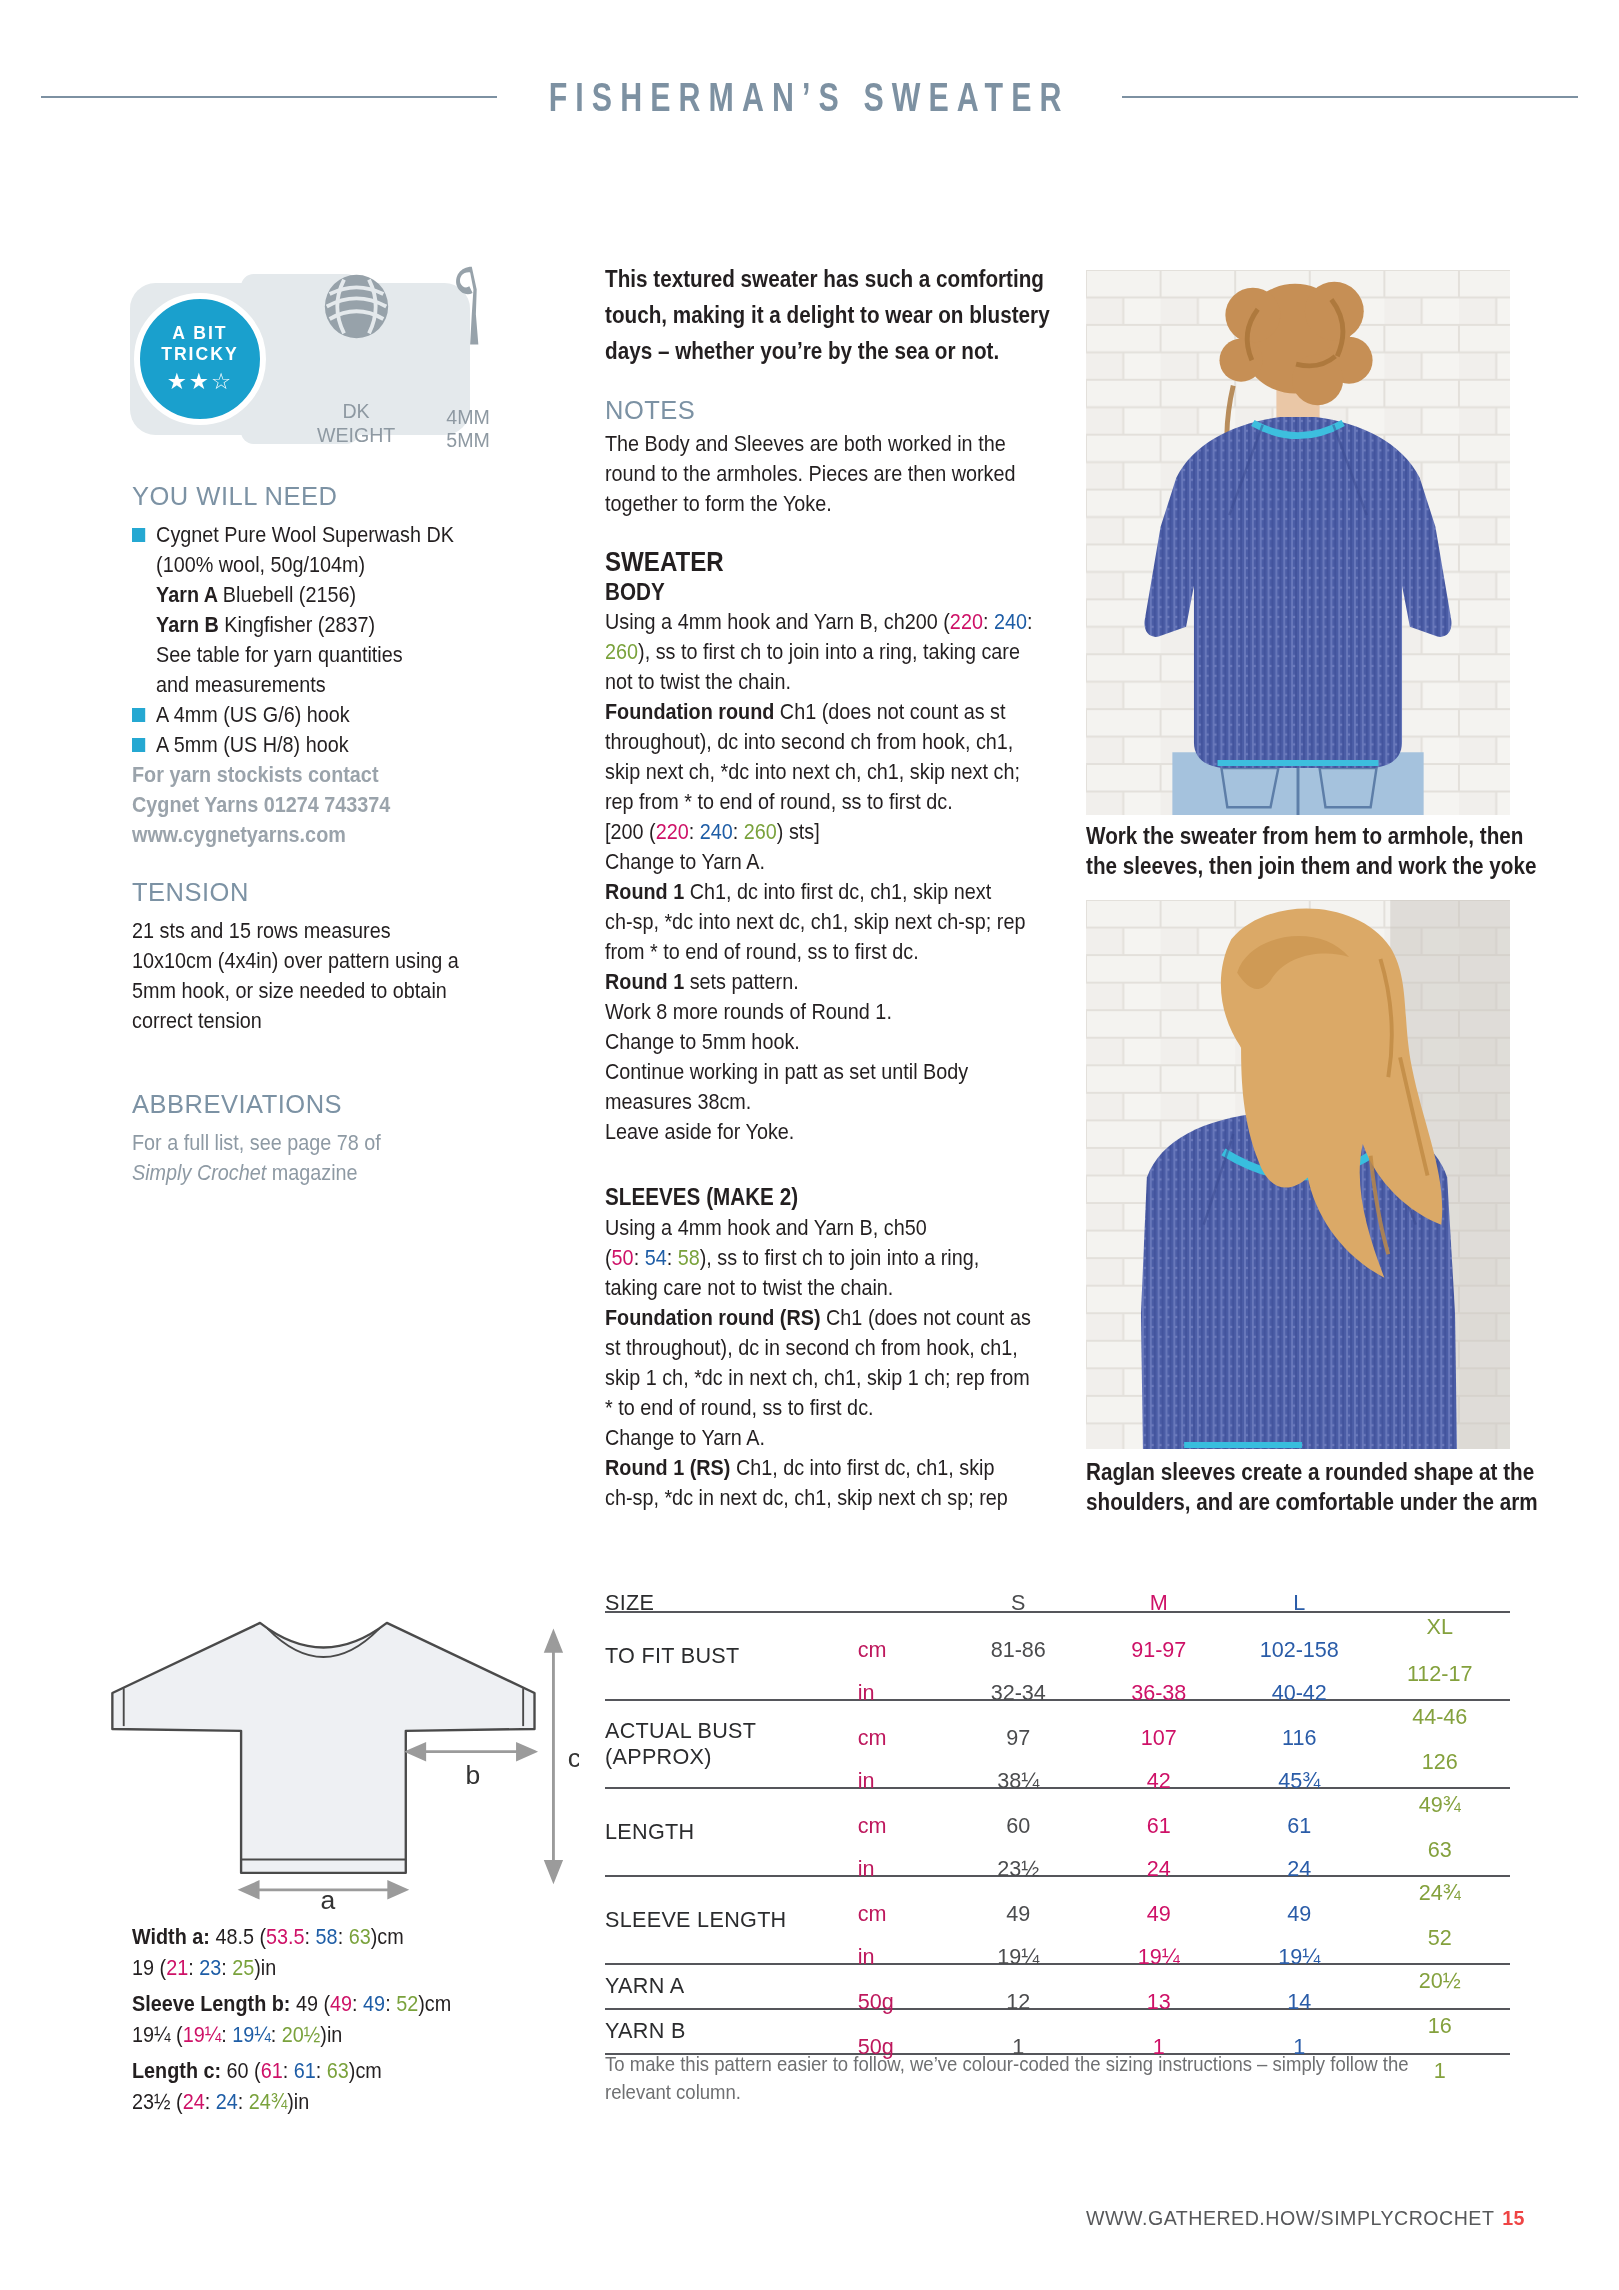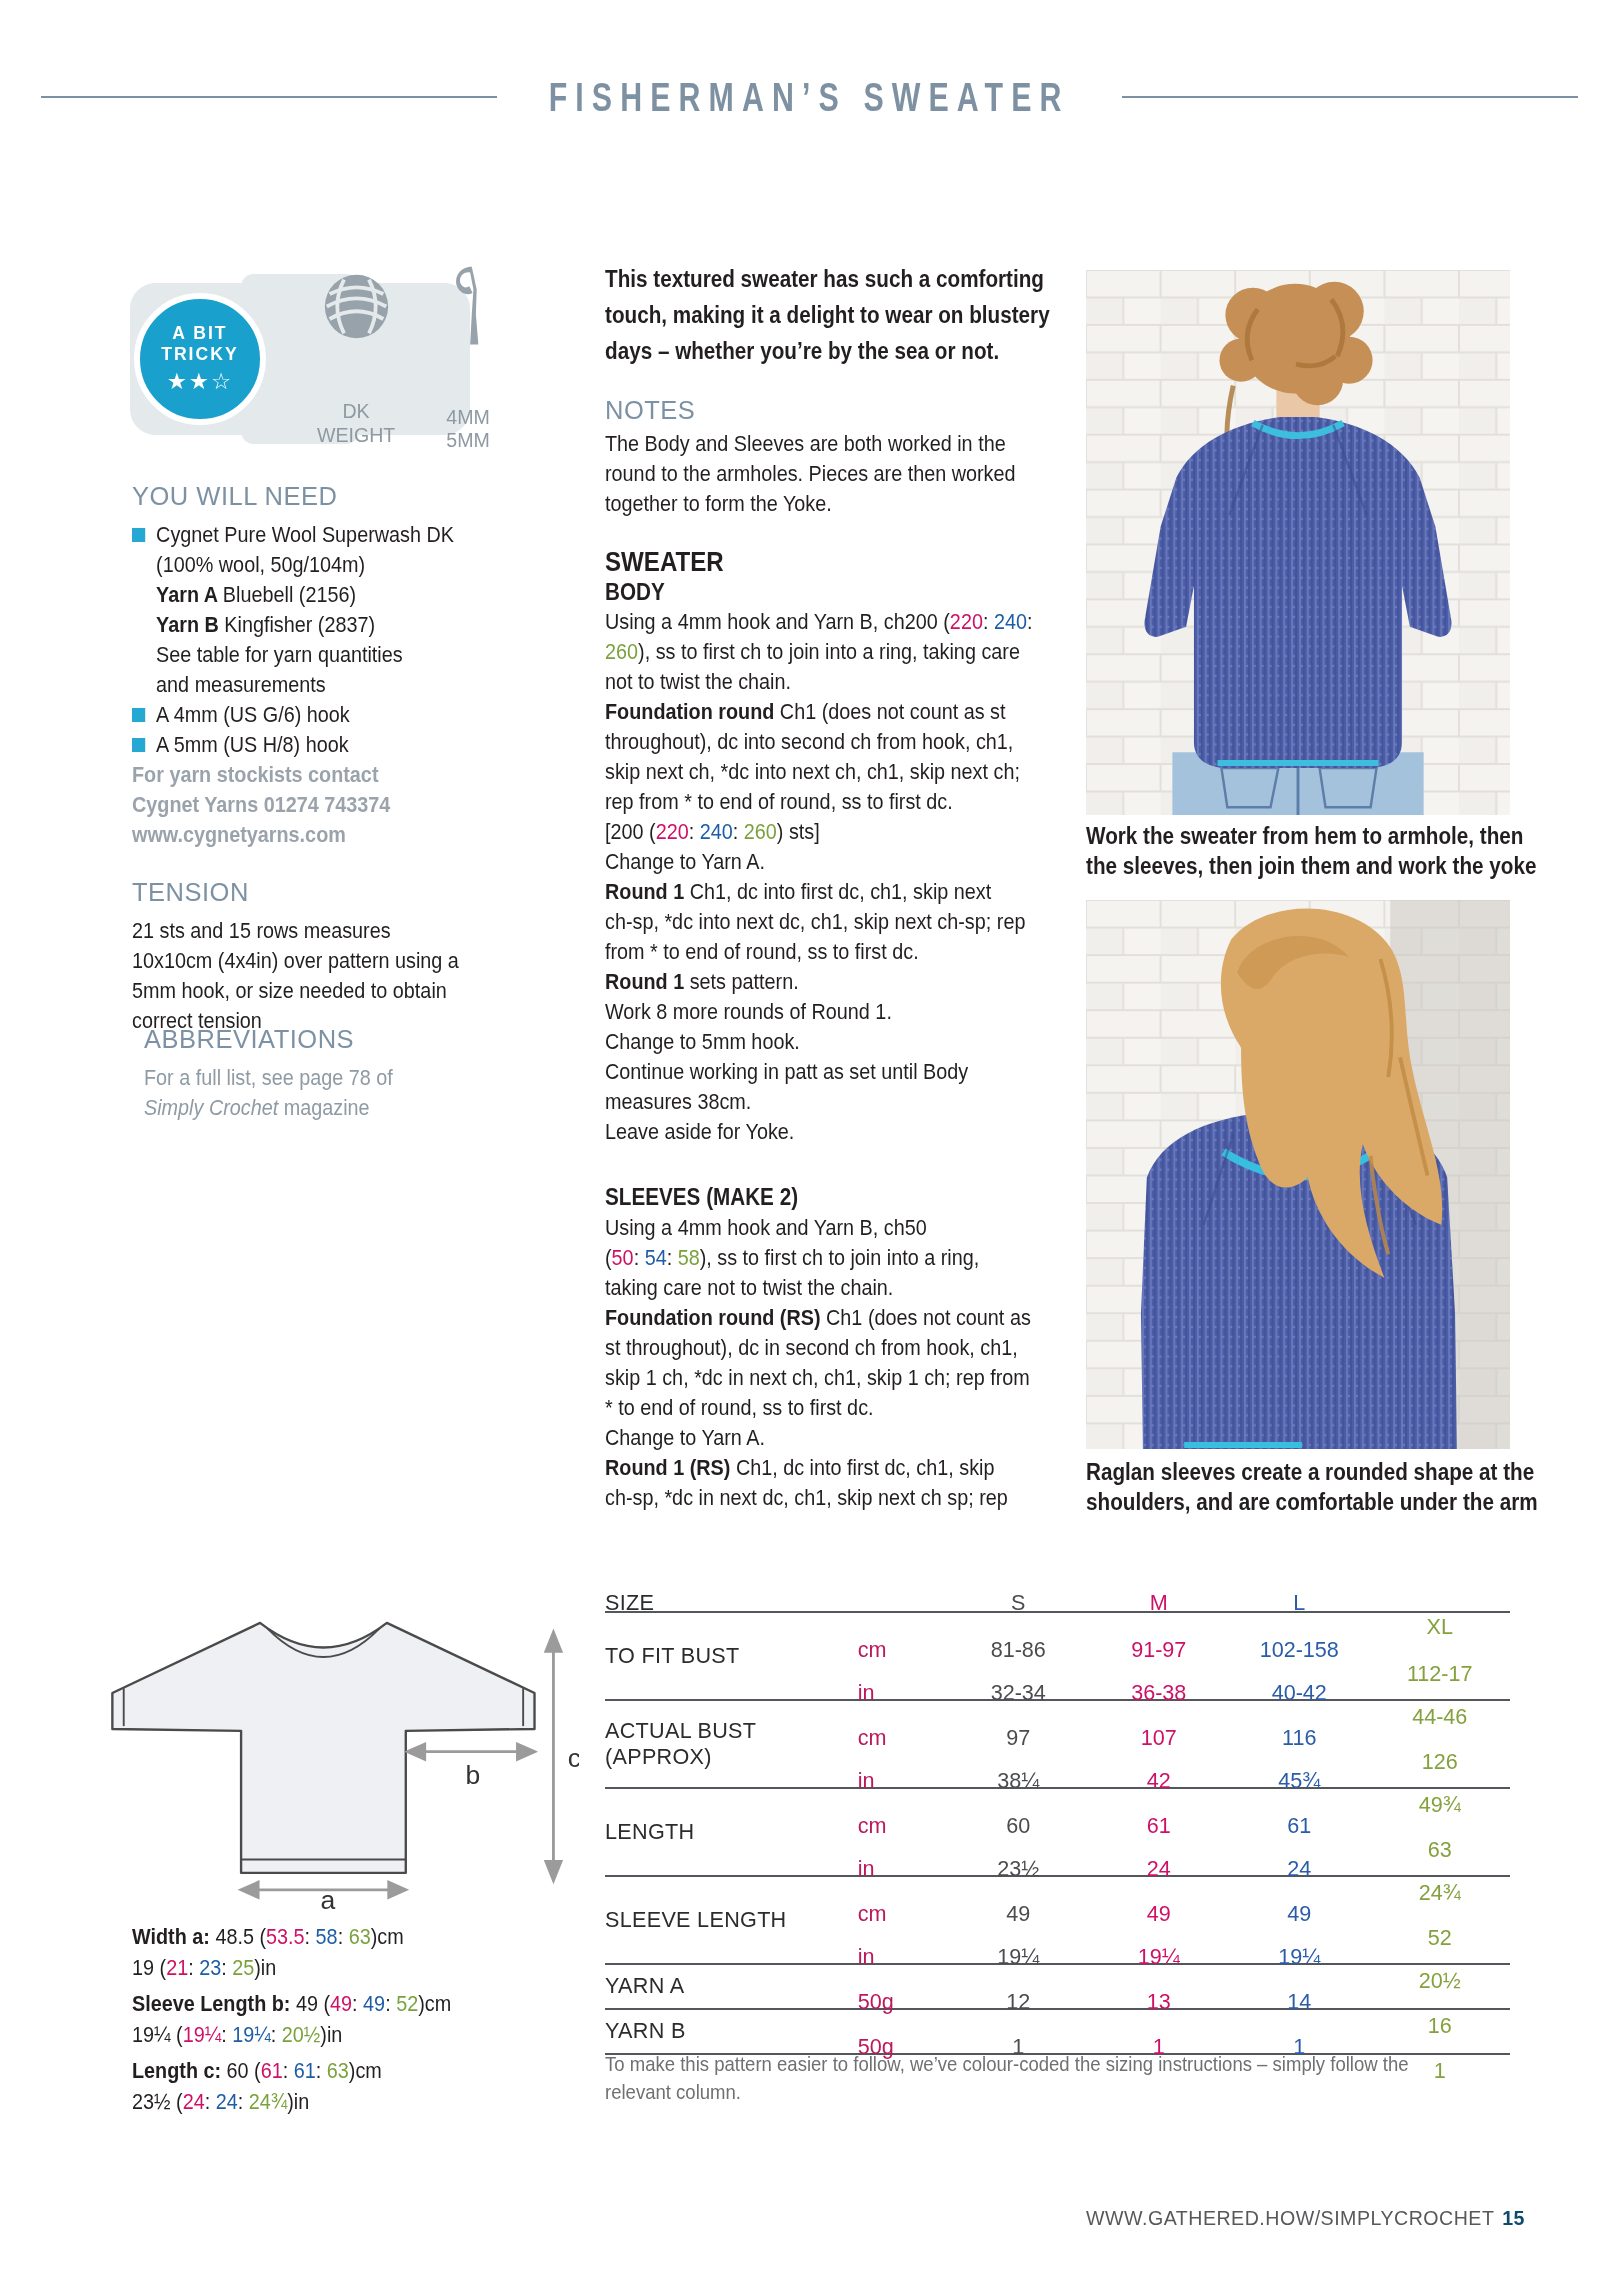--- a/index.html
+++ b/index.html
@@ -76,21 +76,21 @@
   .table-note{position:absolute;left:605px;top:2050px;width:961px;font-size:20.6px;line-height:28px;color:#6f7072;}
 
   
   .schematic{position:absolute;left:101px;top:1594px;width:478px;height:321px;}
   .schematic svg{display:block;width:100%;height:100%;}
   .measurements{position:absolute;left:132px;top:1921px;width:431px;font-size:22.5px;line-height:31px;}
   .measurements .tline:nth-child(even){margin-bottom:4.9px;}
 
   
   .footer{position:absolute;top:2207px;right:94px;font-size:19.6px;color:#57585a;letter-spacing:0.5px;}
-  .footer .pgnum{color:#0c4a6e;font-weight:bold;margin-left:7.8px;}
+  .footer .pgnum{color:#ef4444;font-weight:bold;margin-left:7.8px;}
 </style>
 </head>
 <body>
 
 <div class="page">
 
   <div class="header">
     <div class="hline"></div>
     <div class="title">FISHERMAN’S SWEATER</div>
     <div class="hline"></div>
@@ -182,21 +182,21 @@
   <div class="block" style="top:878px;">
     <div class="sec-head">TENSION</div>
     <div class="body-text txt-scale">
         <div class="tline">21 sts and 15 rows measures</div>
         <div class="tline">10x10cm (4x4in) over pattern using a</div>
         <div class="tline">5mm hook, or size needed to obtain</div>
         <div class="tline">correct tension</div>
       </div>
   </div>
 
-  <div class="block" style="top:1025px;margin-left:12px;">
+  <div class="block" style="top:1090px;">
     <div class="sec-head">ABBREVIATIONS</div>
     <div class="gray-text txt-scale">
         <div class="tline"><span>For a full list, see page 78 of</span></div>
         <div class="tline"><span class="i">Simply Crochet</span><span> magazine</span></div>
       </div>
   </div>
 
   <div class="mid" style="top:261px;">
     <div class="intro-text txt-scale">
         <div class="tline">This textured sweater has such a comforting</div>

